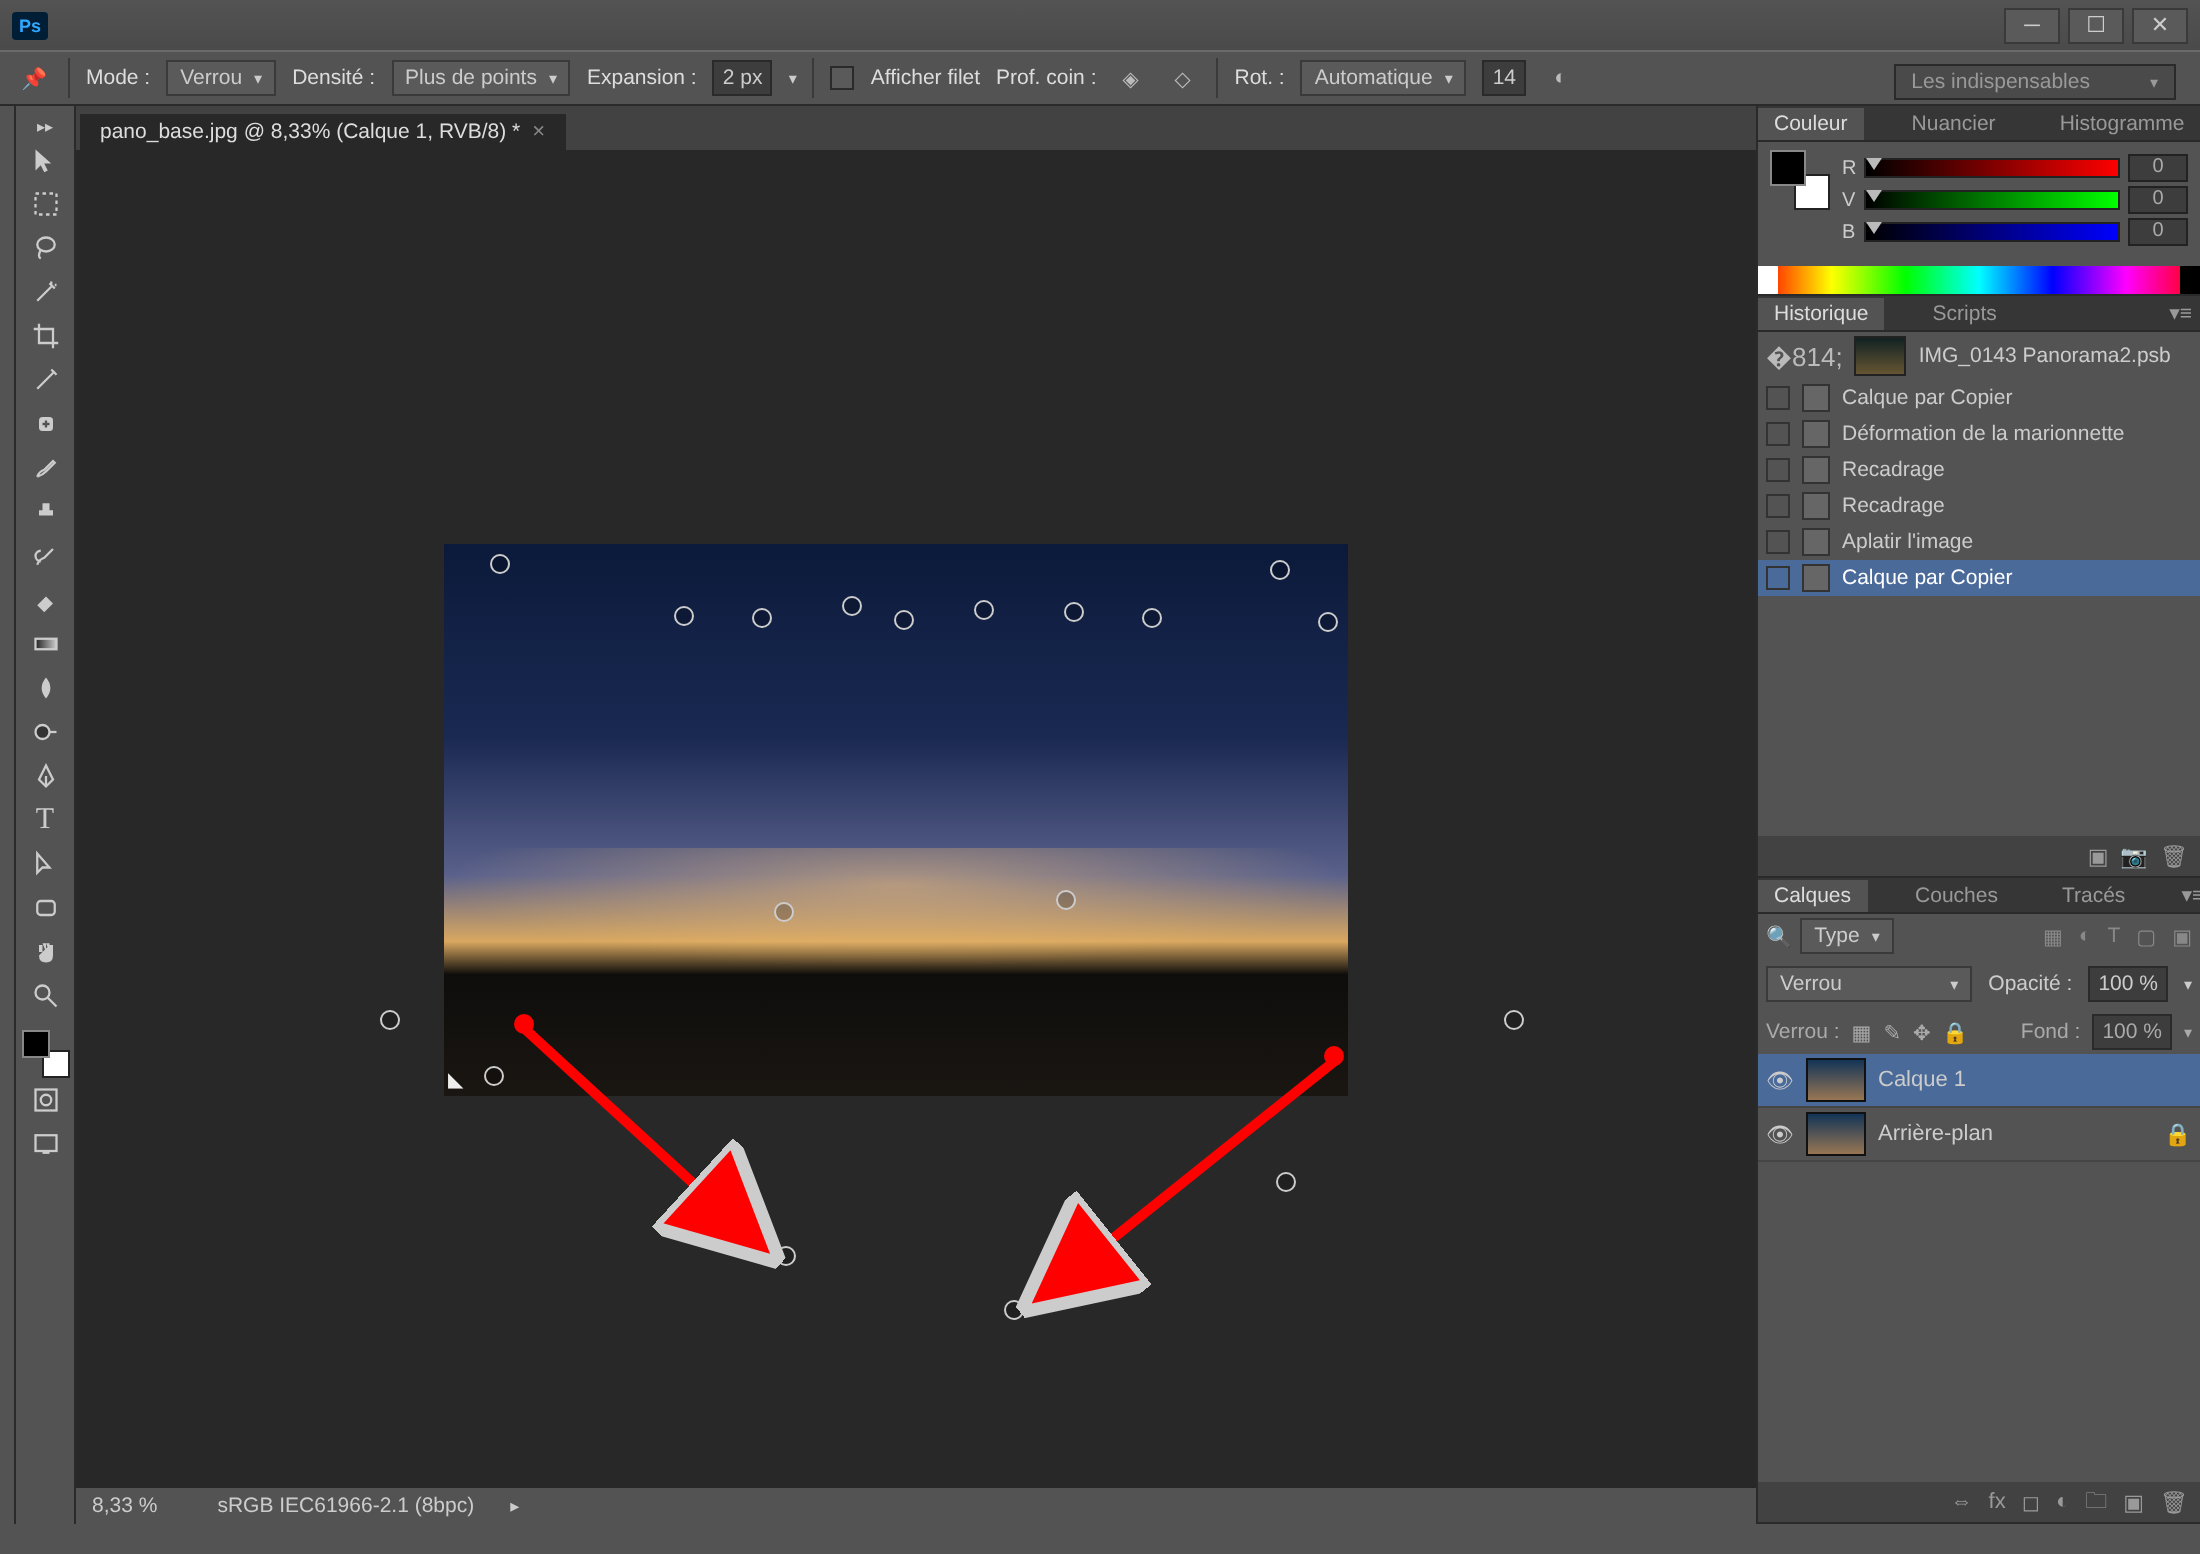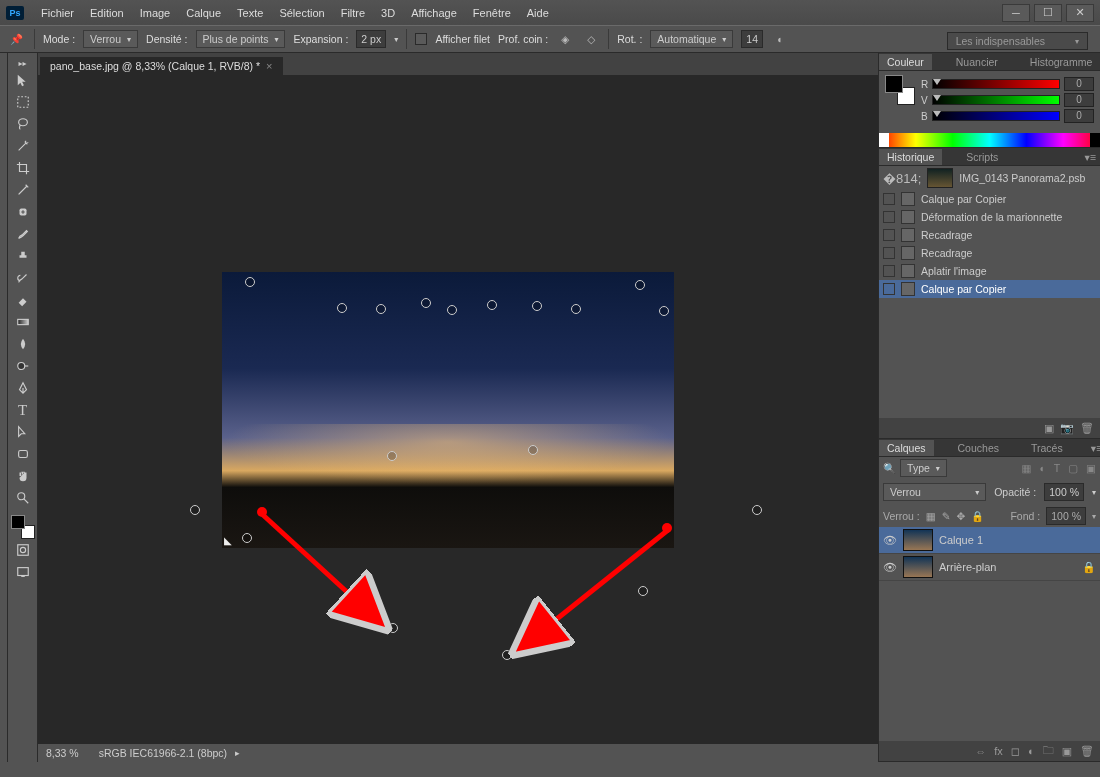--- a/index.html
+++ b/index.html
@@ -36,21 +36,21 @@
 .canvas-area { flex: 1; background: #282828; display: flex; flex-direction: column; position: relative; }
 .tabbar { height: 22px; background: #424242; display: flex; align-items: center; padding-left: 2px; }
 .doc-tab { background: #282828; padding: 3px 10px; font-size: 10.5px; color: #ddd; display: flex; align-items: center; gap: 6px; margin-top: 4px; }
 .doc-tab .x { color: #888; font-size: 11px; }
 .viewport { flex: 1; position: relative; }
 .image { position: absolute; left: 184px; top: 197px; width: 452px; height: 276px; background: linear-gradient(to bottom, #0b1a3a 0%, #1a2952 35%, #5a618b 60%, #d9a860 72%, #0e0d0b 78%, #1a1612 100%); overflow: hidden; }
 .sky-glow { position: absolute; left: 0; right: 0; top: 55%; height: 60px; background: radial-gradient(ellipse at 50% 30%, rgba(255,200,120,0.5), transparent 70%); }
 .pin { width: 10px; height: 10px; border: 1px solid #ccc; border-radius: 50%; background: rgba(0,0,0,0.2); position: absolute; }
 .red-dot { width: 10px; height: 10px; background: red; border-radius: 50%; position: absolute; }
 .arrow-svg { position: absolute; }
-.status { height: 18px; background: #535353; display: flex; align-items: center; padding: 0 8px; font-size: 10.5px; gap: 20px; }
+.status { height: 18px; background: #535353; display: flex; align-items: center; padding: 0 8px; font-size: 10.5px; gap: 30px; }
 .tri { position:absolute; color:#eee; font-size:10px; }
 
 
 .panels { width: 222px; background: #535353; display: flex; flex-direction: column; border-left: 1px solid #2a2a2a; }
 .top-presets { height: 26px; background: #404040; border-bottom: 1px solid #2a2a2a; display: flex; align-items: center; justify-content: flex-end; padding: 0 6px;}
 .preset-box { background: #4a4a4a; border: 1px solid #2a2a2a; padding: 2px 8px; font-size: 10.5px; color: #999; display:flex; gap:30px; align-items:center;}
 .panel { border-bottom: 1px solid #2a2a2a; }
 .panel-tabs { height: 18px; background: #363636; display: flex; align-items: center; gap: 16px; font-size: 10.5px; border-bottom: 1px solid #2a2a2a; }
 .panel-tabs span { padding: 2px 8px; color: #999; }
 .panel-tabs span.active { background: #535353; color: #ddd; }
@@ -90,33 +90,20 @@
 .small-btns{margin-left:auto; display:flex; gap:6px; color:#999; font-size:11px;}
 
 
 svg { width: 14px; height: 14px; stroke: #ccc; fill: none; stroke-width: 1.3; }
 </style>
 </head>
 <body>
 
 <div class="titlebar">
   <div class="ps-logo">Ps</div>
-  <div class="menubar">
-    <span>Fichier</span>
-    <span>Edition</span>
-    <span>Image</span>
-    <span>Calque</span>
-    <span>Texte</span>
-    <span>Sélection</span>
-    <span>Filtre</span>
-    <span>3D</span>
-    <span>Affichage</span>
-    <span>Fenêtre</span>
-    <span>Aide</span>
-  </div>
   <div class="window-controls">
     <div>─</div>
     <div>☐</div>
     <div>✕</div>
   </div>
 </div>
 
 <div class="optionsbar">
   <div class="icon-small">📌</div>
   <div class="sep"></div>

